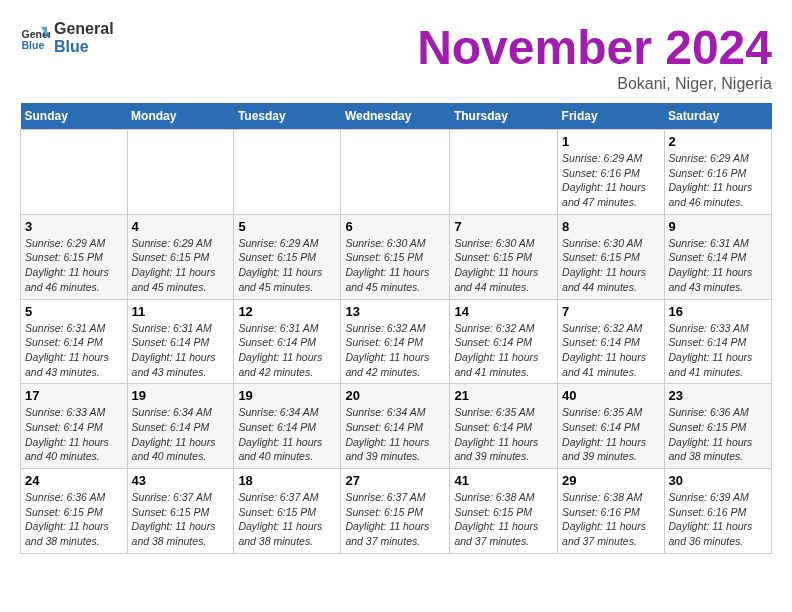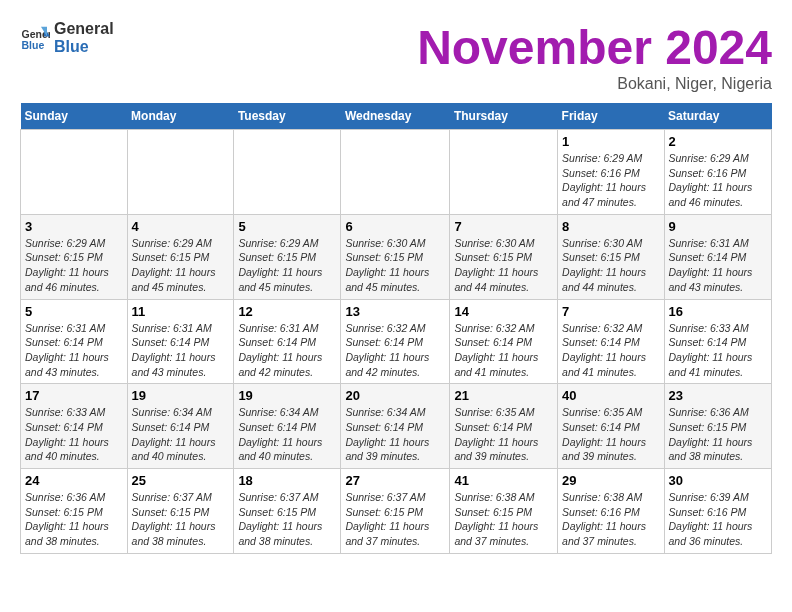--- a/index.html
+++ b/index.html
@@ -263,21 +263,21 @@
         </td>
       </tr>
       <tr>
         <td>
           <div class="day-number">24</div>
           <div class="day-info" style="white-space: pre-line;">Sunrise: 6:36 AM
 Sunset: 6:15 PM
 Daylight: 11 hours and 38 minutes.</div>
         </td>
         <td>
-          <div class="day-number">25</div>
+          <div class="day-number">43</div>
           <div class="day-info" style="white-space: pre-line;">Sunrise: 6:37 AM
 Sunset: 6:15 PM
 Daylight: 11 hours and 38 minutes.</div>
         </td>
         <td>
           <div class="day-number">18</div>
           <div class="day-info" style="white-space: pre-line;">Sunrise: 6:37 AM
 Sunset: 6:15 PM
 Daylight: 11 hours and 38 minutes.</div>
         </td>

